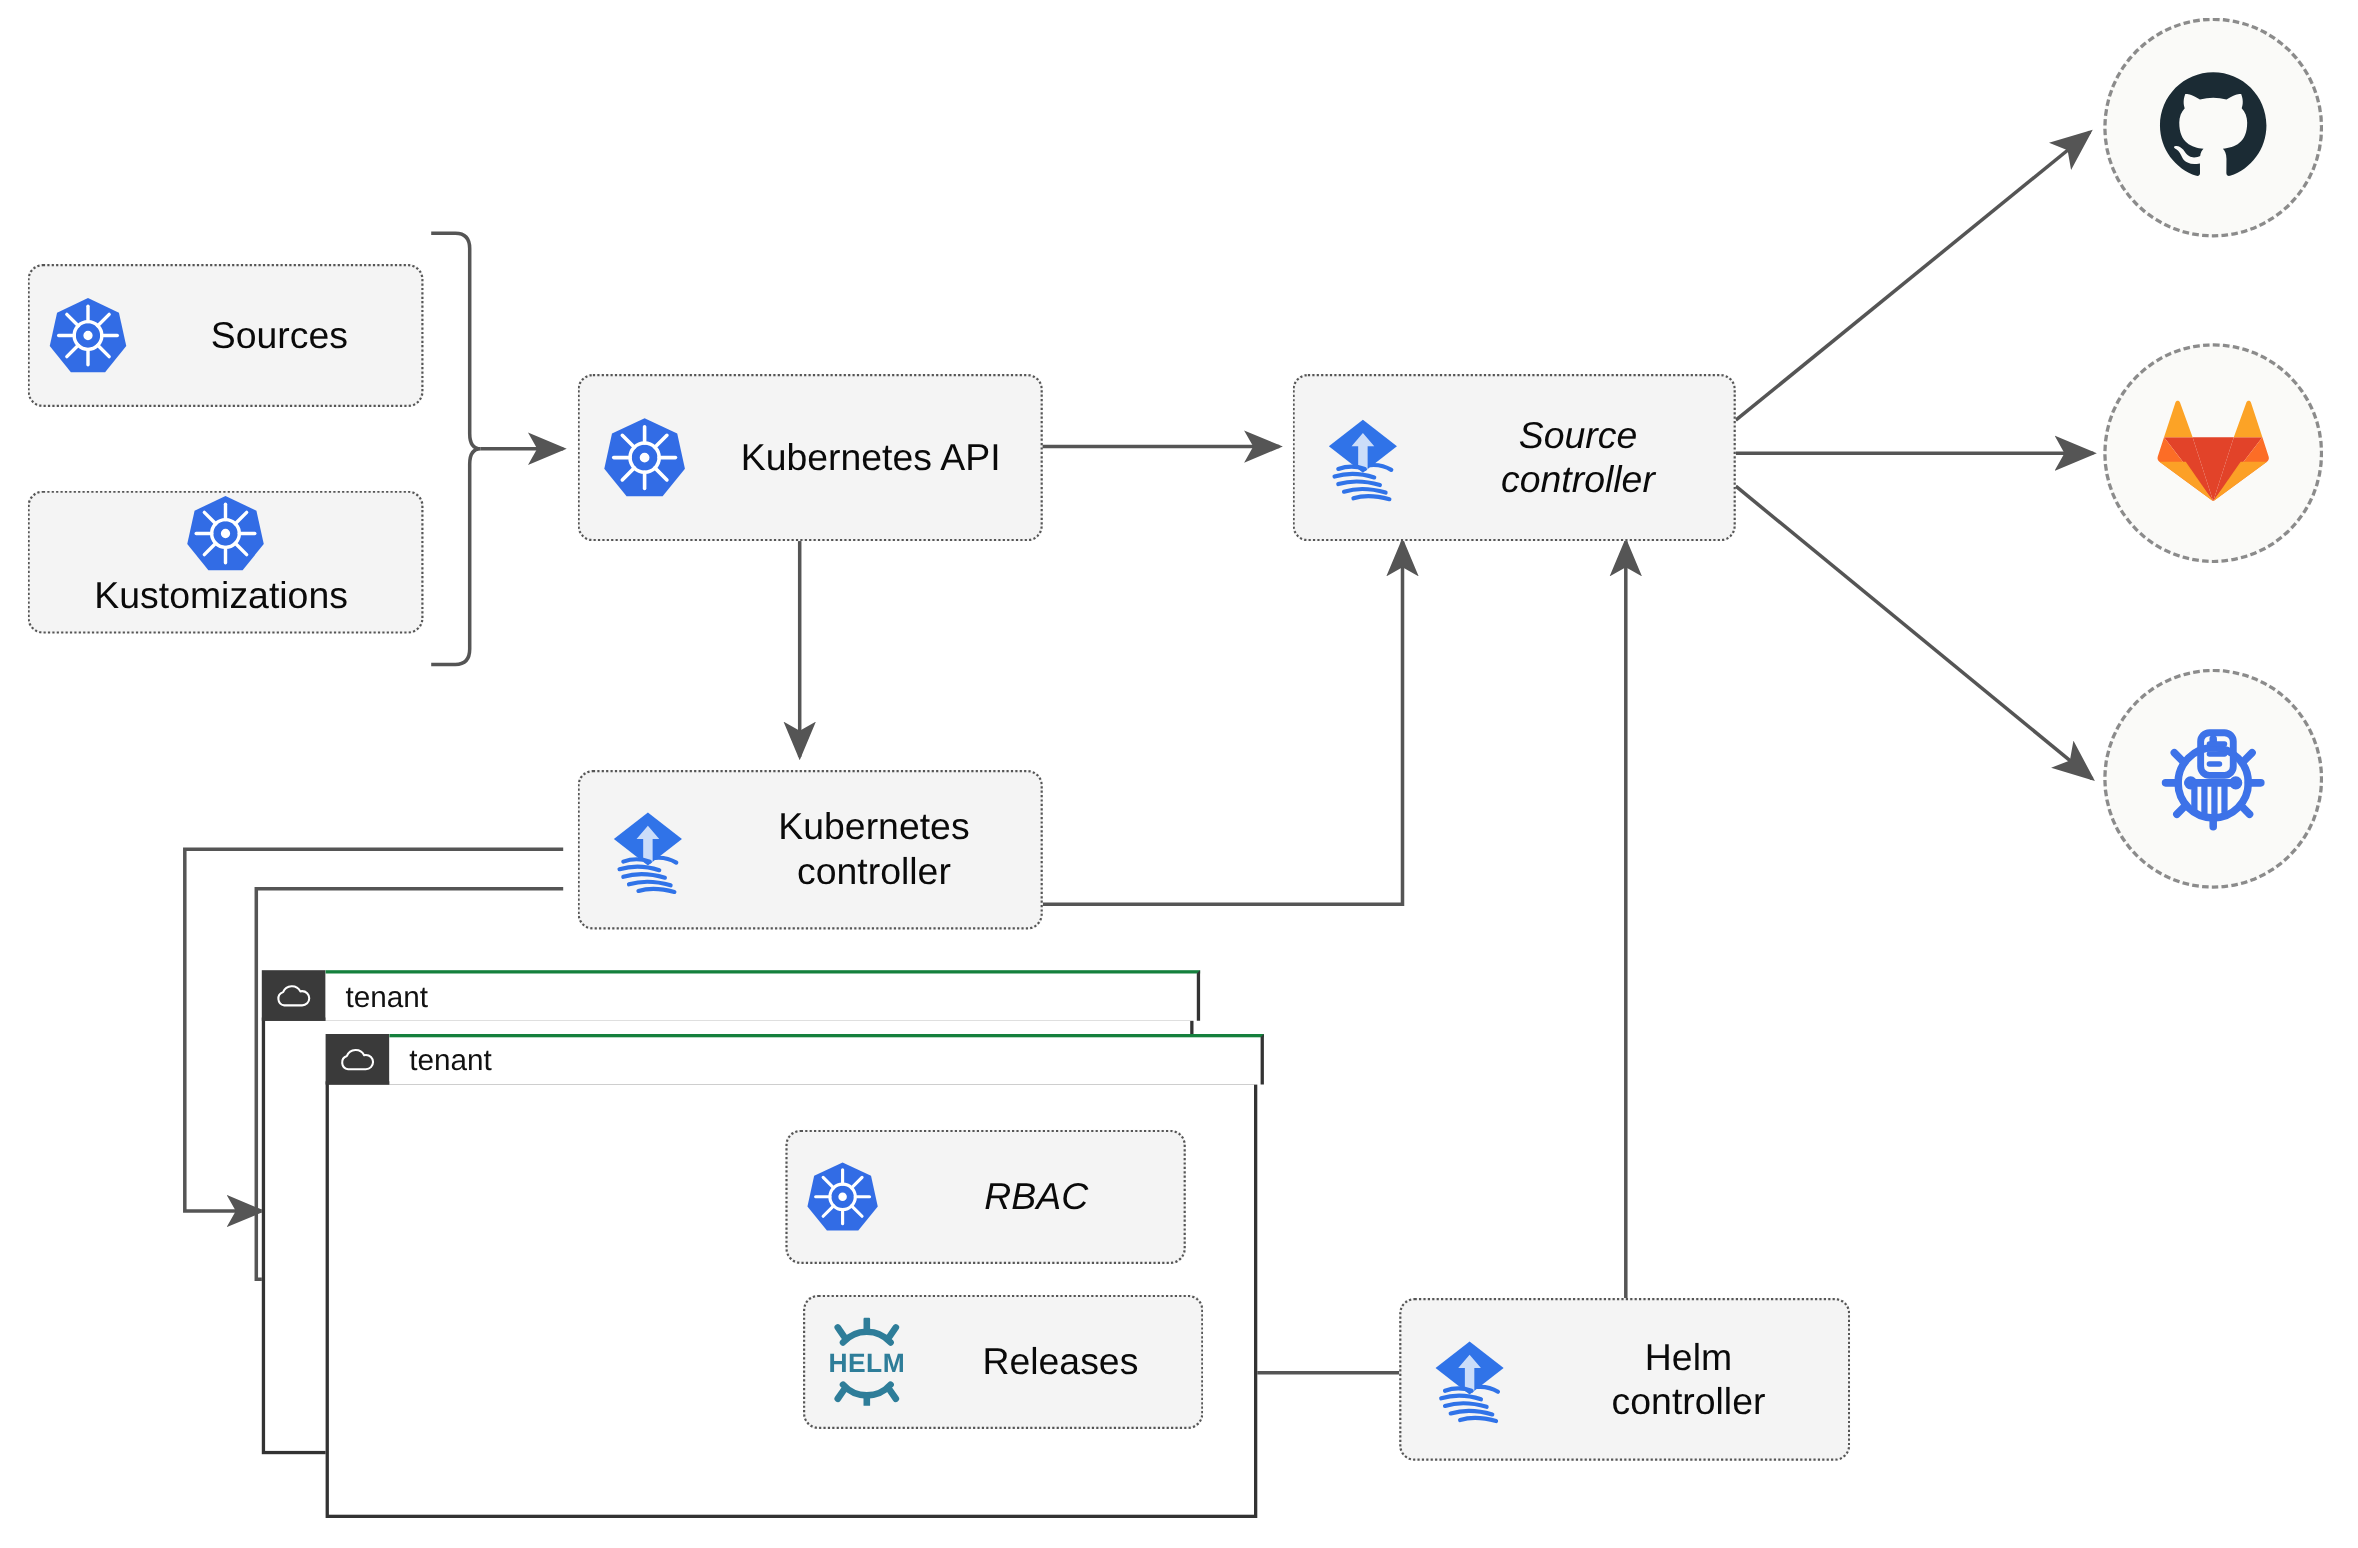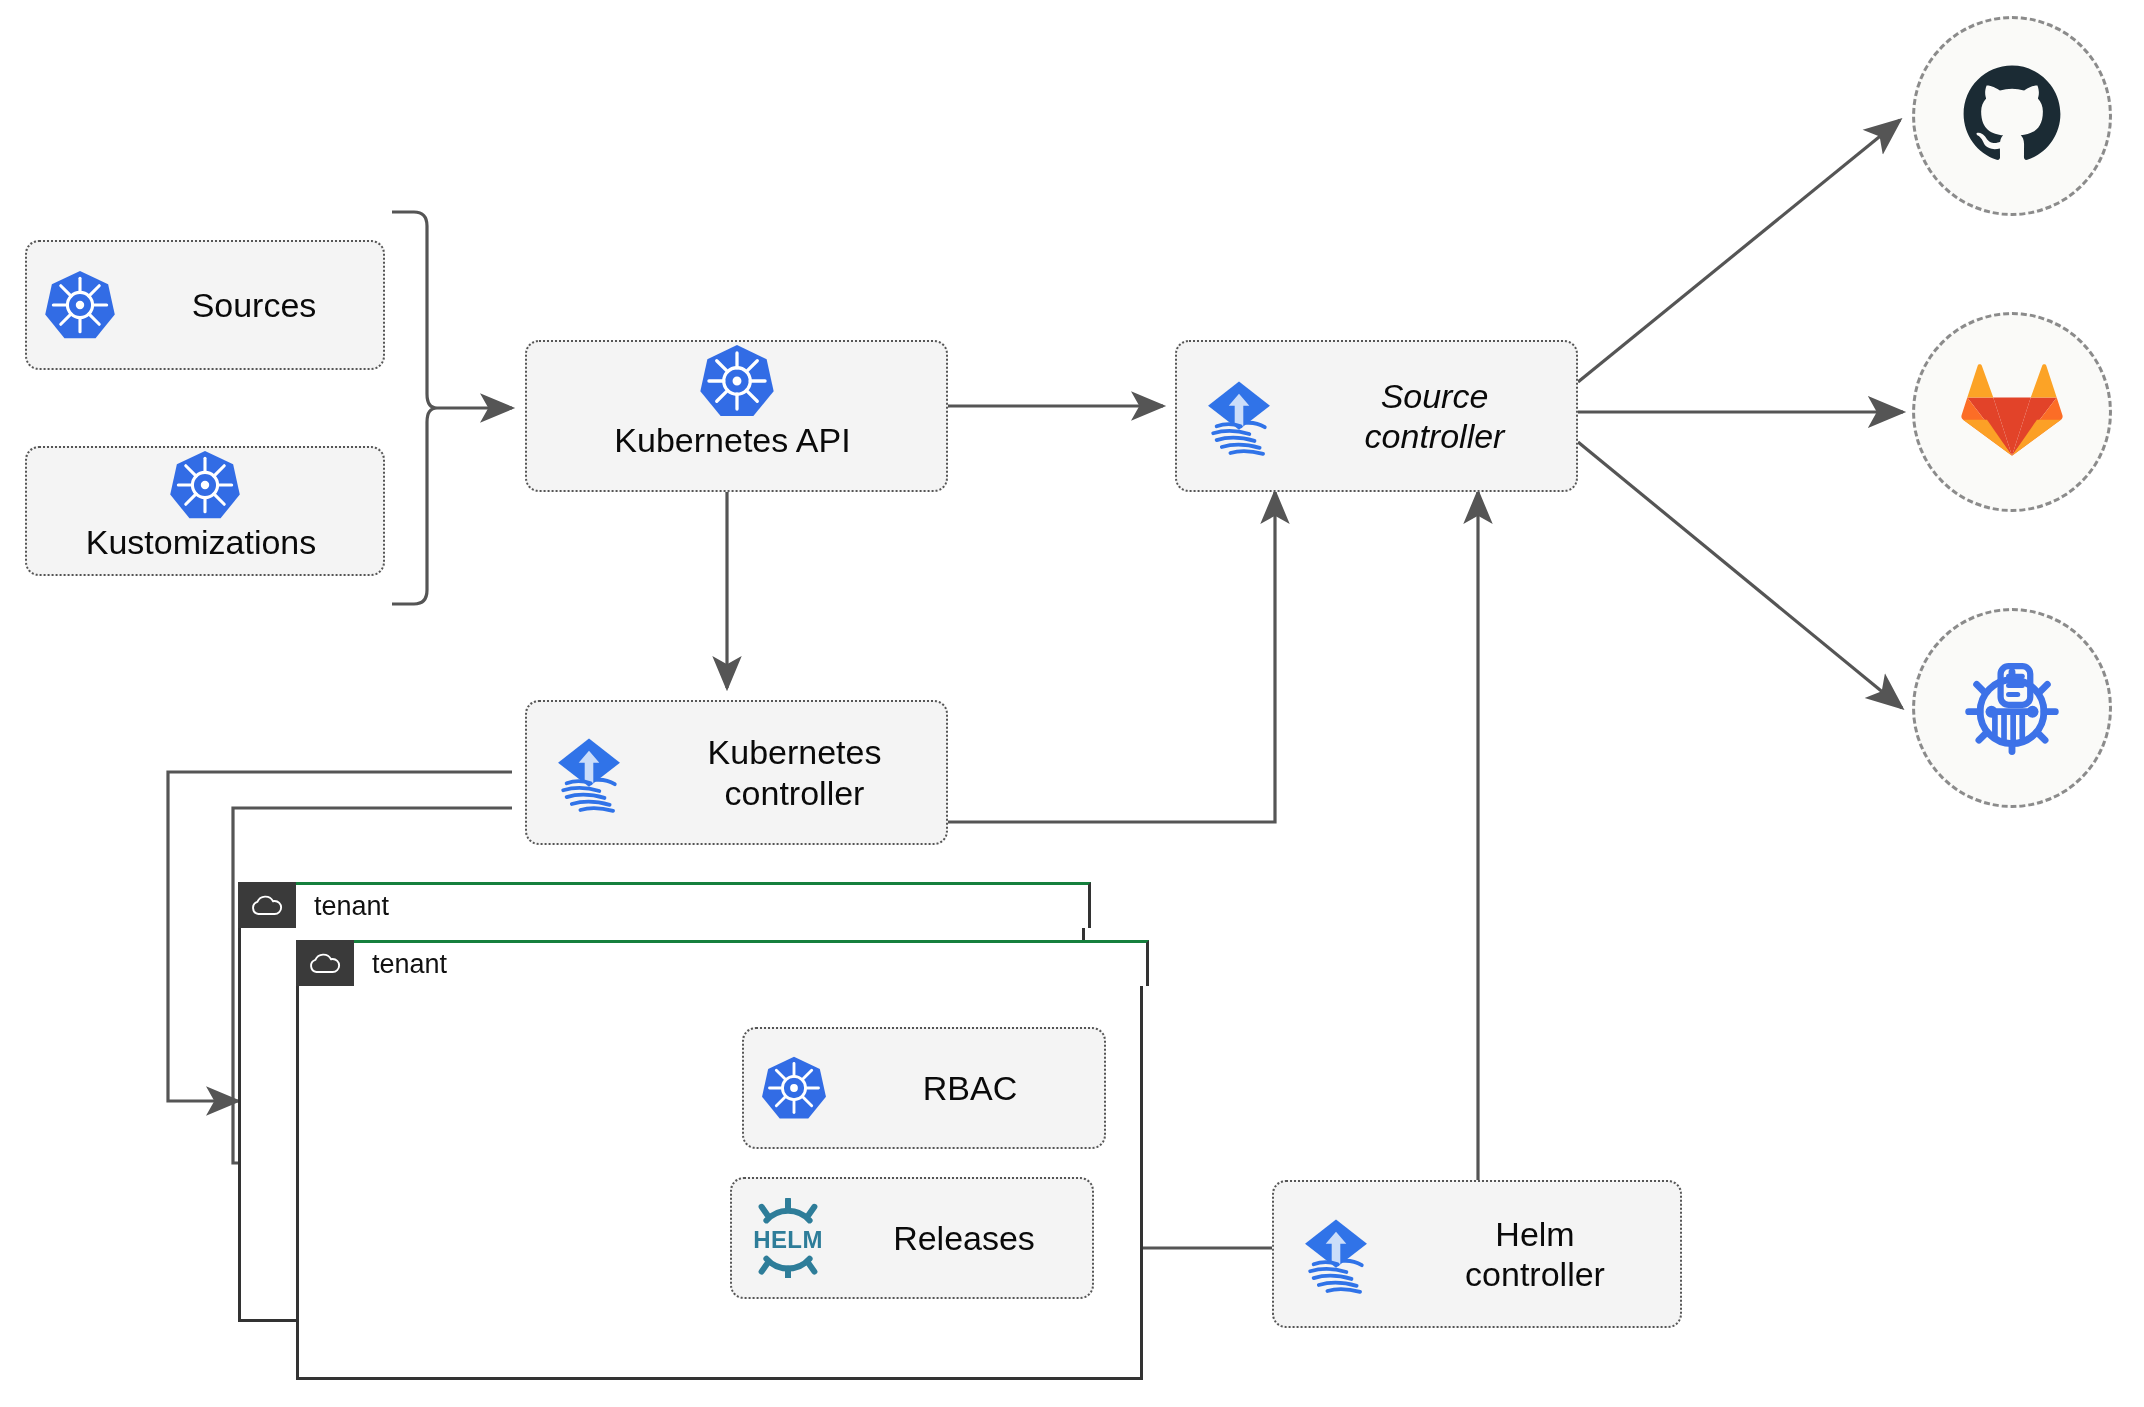--- a/index.html
+++ b/index.html
@@ -120,21 +120,21 @@
           <path d="M24 24 L38 38"></path>
             <path d="M62 62 L76 76"></path>
           <path d="M76 24 L62 38"></path>
             <path d="M38 62 L24 76"></path>
         </g>
       </svg>
     </span>
     <span class="lbl">Kustomizations</span>
   </div>
 
-  <div class="card" style="left:525px;top:340px;width:423px;height:152px;flex-direction:column;">
+  <div class="card" style="left:525px;top:340px;width:423px;height:152px;">
     <span class="ico" style="width:118px;">
       <svg width="78" height="78" viewBox="0 0 100 100">
         <path d="M50 4 L88 22 L97 63 L71 95 L29 95 L3 63 L12 22 Z" fill="#326CE5"></path>
         <g fill="none" stroke="#fff" stroke-width="4.2" stroke-linecap="round">
           <circle cx="50" cy="50" r="17"></circle>
           <circle cx="50" cy="50" r="3.6" fill="#fff"></circle>
           <path d="M50 14 L50 33"></path>
             <path d="M50 67 L50 86"></path>
           <path d="M14 50 L33 50"></path>
             <path d="M67 50 L86 50"></path>
@@ -291,21 +291,21 @@
                    A9.6 9.6 0 0 0 9.3 10.6 A6.9 6.9 0 0 0 10.5 24 z" fill="none" stroke="#ffffff" stroke-width="2.1" stroke-linejoin="round"></path>
         </svg>
       </span>
     </div>
     <div class="tenant-hdr-rest" style="left:55px;width:795px;">
       <span style="font-size:27px;color:#111;padding-left:18px;line-height:43px;display:block;">tenant</span>
     </div>
   </div>
 
 
-  <div class="card" style="left:742px;top:1027px;width:364px;height:122px;z-index:6;">
+  <div class="card" style="left:714px;top:1027px;width:364px;height:122px;z-index:6;font-style:italic;">
     <span class="ico" style="width:100px;">
       <svg width="68" height="68" viewBox="0 0 100 100">
         <path d="M50 4 L88 22 L97 63 L71 95 L29 95 L3 63 L12 22 Z" fill="#326CE5"></path>
         <g fill="none" stroke="#fff" stroke-width="4.2" stroke-linecap="round">
           <circle cx="50" cy="50" r="17"></circle>
           <circle cx="50" cy="50" r="3.6" fill="#fff"></circle>
           <path d="M50 14 L50 33"></path>
             <path d="M50 67 L50 86"></path>
           <path d="M14 50 L33 50"></path>
             <path d="M67 50 L86 50"></path>

